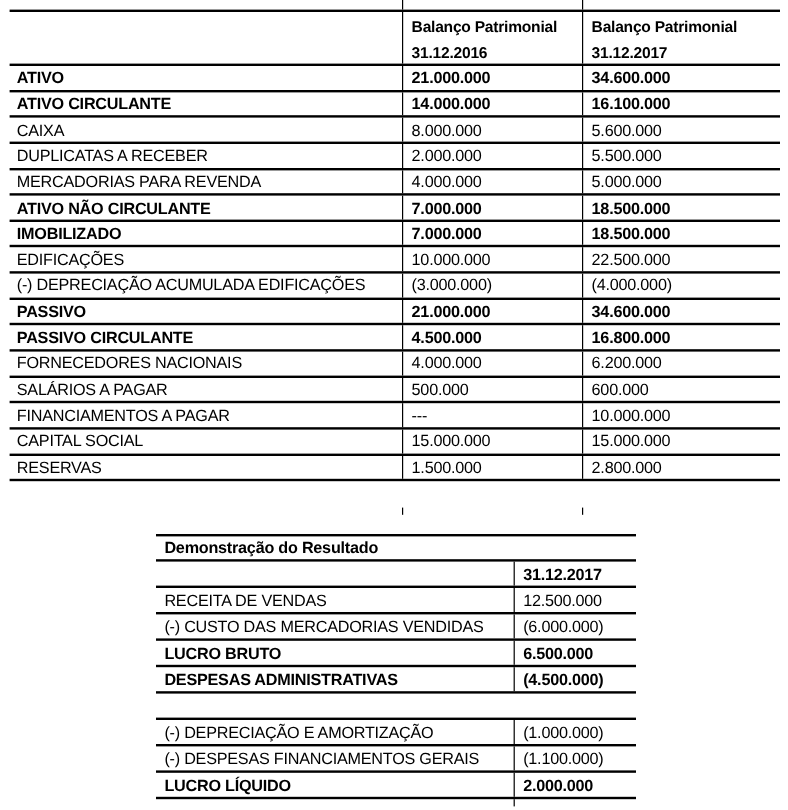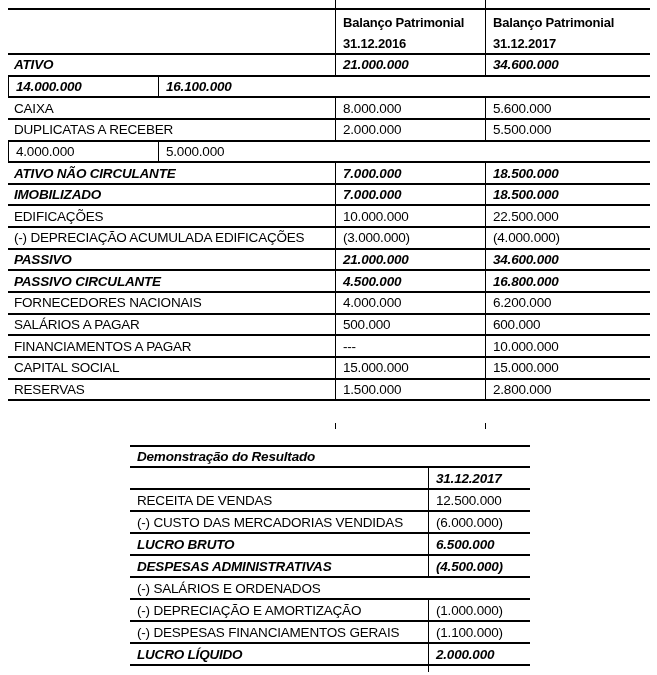--- a/index.html
+++ b/index.html
@@ -27,21 +27,21 @@
     white-space:nowrap; overflow:hidden;
   }
   .c1 { width:327px; padding-left:6px; }
   .c2 { width:150px; padding-left:7px; border-left:1.4px solid #000000; }
   .c3 { width:165px; padding-left:7px; border-left:1.4px solid #000000; }
 
   .d1 { width:298px; padding-left:7px; }
   .d2 { width:102px; padding-left:7px; border-left:1.4px solid #000000; }
   .tfull { width:100%; padding-left:7px; }
 
-  .bold, .bold .c { font-weight:bold;font-style:italic; }
+  .bold, .bold .c { font-weight:bold; }
 
   .hcell {
     flex-direction:column; align-items:flex-start; justify-content:flex-start;
     padding-top:2px; font-weight:bold; font-size:13px; line-height:21px;
   }
 
   .stub { position:absolute; width:1.4px; background:#000000; }
 </style>
 </head>
 <body>
@@ -64,37 +64,39 @@
       </div>
     </div>
     <div id="bs-body">
   <div class="row bold">
     <div class="c c1">ATIVO</div>
     <div class="c c2">21.000.000</div>
     <div class="c c3">34.600.000</div>
   </div>
 
   <div class="row bold">
+    <div class="c c1">ATIVO CIRCULANTE</div>
     <div class="c c2">14.000.000</div>
     <div class="c c3">16.100.000</div>
   </div>
 
   <div class="row">
     <div class="c c1">CAIXA</div>
     <div class="c c2">8.000.000</div>
     <div class="c c3">5.600.000</div>
   </div>
 
   <div class="row">
     <div class="c c1">DUPLICATAS A RECEBER</div>
     <div class="c c2">2.000.000</div>
     <div class="c c3">5.500.000</div>
   </div>
 
   <div class="row">
+    <div class="c c1">MERCADORIAS PARA REVENDA</div>
     <div class="c c2">4.000.000</div>
     <div class="c c3">5.000.000</div>
   </div>
 
   <div class="row bold">
     <div class="c c1">ATIVO NÃO CIRCULANTE</div>
     <div class="c c2">7.000.000</div>
     <div class="c c3">18.500.000</div>
   </div>
 
@@ -187,21 +189,20 @@
     <div class="c d1">LUCRO BRUTO</div>
     <div class="c d2">6.500.000</div>
   </div>
 
   <div class="row bold">
     <div class="c d1">DESPESAS ADMINISTRATIVAS</div>
     <div class="c d2">(4.500.000)</div>
   </div>
 
   <div class="row">
-    <div class="c d1">(-) SALÁRIOS E ORDENADOS</div>
   </div>
 
   <div class="row">
     <div class="c d1">(-) DEPRECIAÇÃO E AMORTIZAÇÃO</div>
     <div class="c d2">(1.000.000)</div>
   </div>
 
   <div class="row">
     <div class="c d1">(-) DESPESAS FINANCIAMENTOS GERAIS</div>
     <div class="c d2">(1.100.000)</div>

